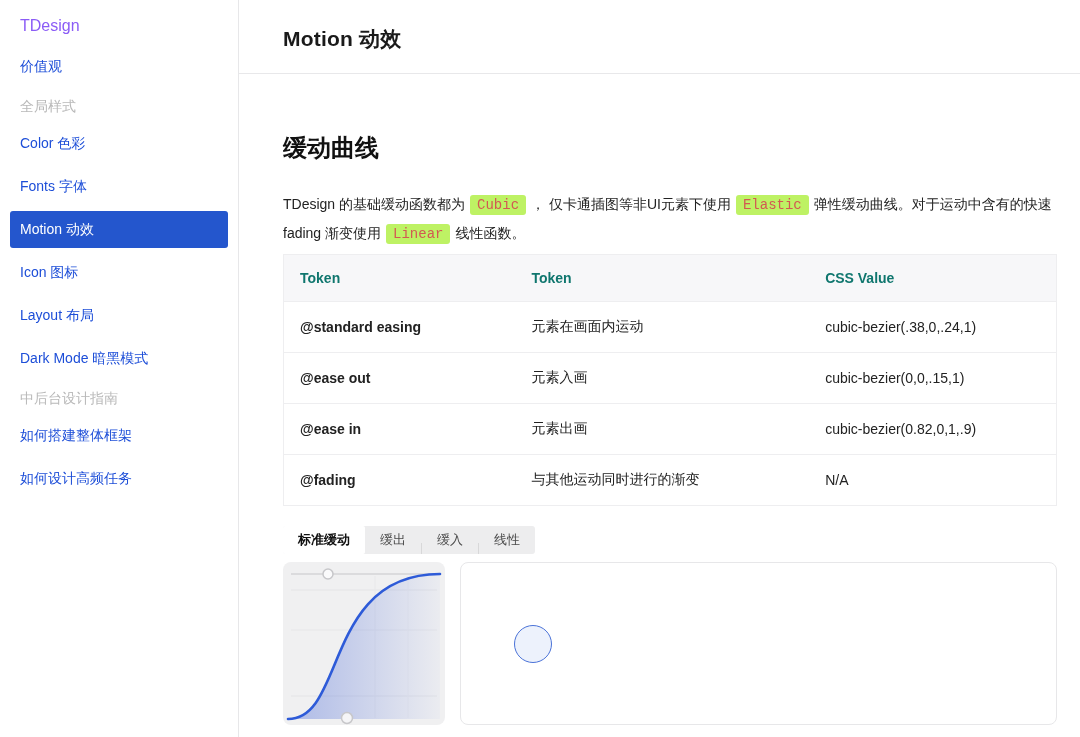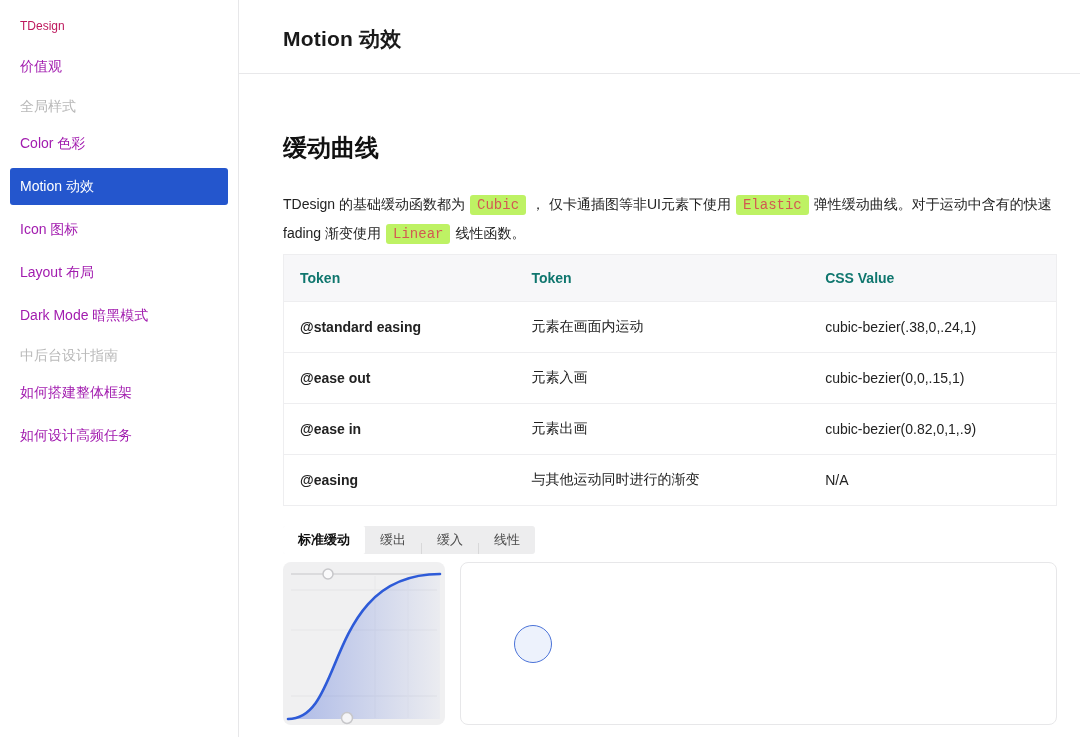--- a/index.html
+++ b/index.html
@@ -10,29 +10,29 @@
   }
   .app { display: flex; width: 1080px; height: 737px; }
 
   
   .sidebar {
     width: 239px; flex: 0 0 239px; height: 100%;
     border-right: 1px solid #e7e7e9;
     padding: 18px 10px; background: #fff;
   }
   .brand {
-    font-size: 12px; color: #be185d; padding: 0 10px;
+    font-size: 16px; color: #8b5cf6; padding: 0 10px;
     margin-bottom: 14px; line-height: 16px;
   }
   .side-label {
     font-size: 14px; color: #b9b9b9; padding: 0 10px;
     margin: 15px 0 12px; line-height: 13px;
   }
   .side-item {
-    font-size: 14px; color: #a21caf; padding: 10px 10px;
+    font-size: 14px; color: #1d4ed8; padding: 10px 10px;
     border-radius: 3px; margin-bottom: 6px; line-height: 17px;
     cursor: pointer;
   }
   .side-item.active { background: #2456cd; color: #fff; }
 
   
   .main { flex: 1; height: 100%; overflow: hidden; }
   .page-header { height: 74px; border-bottom: 1px solid #e8e8ea; }
   .page-header h1 {
     font-size: 21px; font-weight: bold; color: #1a1a1a;
@@ -89,20 +89,21 @@
 
 <div class="app">
 
   <aside class="sidebar">
     <div class="brand">TDesign</div>
 
     <div class="side-item">价值观</div>
 
     <div class="side-label">全局样式</div>
     <div class="side-item">Color 色彩</div>
+    <div class="side-item">Fonts 字体</div>
     <div class="side-item active">Motion 动效</div>
     <div class="side-item">Icon 图标</div>
     <div class="side-item">Layout 布局</div>
     <div class="side-item">Dark Mode 暗黑模式</div>
 
     <div class="side-label">中后台设计指南</div>
     <div class="side-item">如何搭建整体框架</div>
     <div class="side-item">如何设计高频任务</div>
   </aside>
 
@@ -136,21 +137,21 @@
             <td class="token">@ease out</td>
             <td>元素入画</td>
             <td>cubic-bezier(0,0,.15,1)</td>
           </tr>
           <tr>
             <td class="token">@ease in</td>
             <td>元素出画</td>
             <td>cubic-bezier(0.82,0,1,.9)</td>
           </tr>
           <tr>
-            <td class="token">@easing</td>
+            <td class="token">@fading</td>
             <td>与其他运动同时进行的渐变</td>
             <td>N/A</td>
           </tr>
         </tbody>
       </table>
 
       <div class="tabs">
         <div class="tab active">标准缓动</div>
         <div class="tab">缓出</div>
         <div class="tab-sep"></div>

